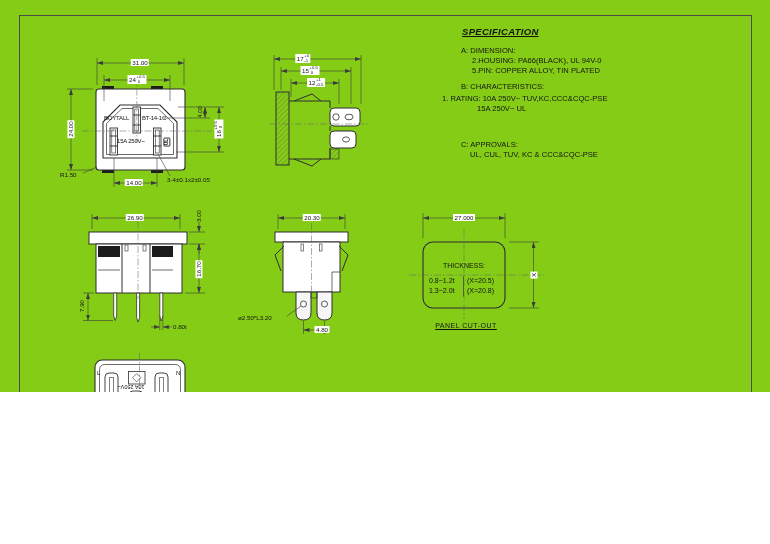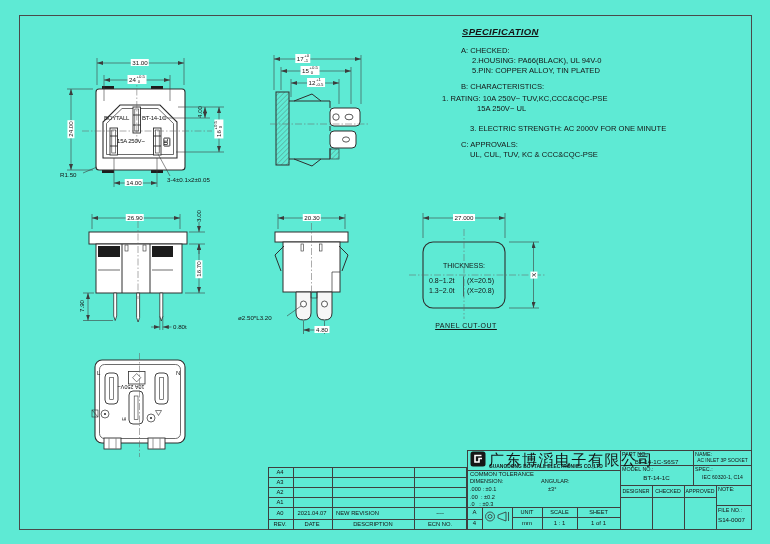--- a/index.html
+++ b/index.html
@@ -1,16 +1,16 @@
 <!DOCTYPE html>
 <html><head>
 <meta charset="utf-8">
 <style>
   html,body{margin:0;padding:0;background:#fff;}
-  .sheet{position:relative;width:770px;height:544px;background:#5eead4;overflow:hidden;
+  .sheet{position:relative;width:770px;height:392px;background:#84cc16;overflow:hidden;
          font-family:"Liberation Sans",sans-serif;}
   .frame{position:absolute;left:19px;top:15px;width:733px;height:515px;
          border:1.5px solid #4a4a4a;box-sizing:border-box;}
   svg.view{position:absolute;z-index:1;}
   .vl,.hl{position:absolute;background:#3f3f3f;z-index:2;}
   .vl{width:1px;} .hl{height:1px;}
   .box{position:absolute;border:1px solid #3f3f3f;box-sizing:border-box;z-index:2;background:transparent;}
   .lbl{position:absolute;font-family:"Liberation Sans",sans-serif;font-size:6.2px;color:#141414;
        white-space:pre;line-height:1.15;z-index:3;}
   .c{transform:translateX(-50%);}
@@ -315,27 +315,26 @@
       <line x1="139.5" y1="353" x2="139.5" y2="457"></line>
     </g>
   </svg>
 
   <span class="lbl s6" style="left:97px;top:370px">L</span>
   <span class="lbl s6" style="left:176px;top:370px">N</span>
   <span class="lbl vert" style="left:124px;top:419px;font-size:5.5px">E</span>
   <span class="lbl r180" style="left:131px;top:387px;font-size:5.5px">10A 250V~</span>
 
   <span class="lbl spec-title" style="left:462px;top:27px">SPECIFICATION</span>
-  <span class="lbl spec-line" style="left:461px;top:47px">A: CHECKED:</span>
+  <span class="lbl spec-line" style="left:461px;top:47px">A: DIMENSION:</span>
   <span class="lbl spec-line" style="left:472px;top:57px">2.HOUSING: PA66(BLACK), UL 94V-0</span>
   <span class="lbl spec-line" style="left:472px;top:67px">5.PIN: COPPER ALLOY, TIN PLATED</span>
   <span class="lbl spec-line" style="left:461px;top:83px">B: CHARACTERISTICS:</span>
   <span class="lbl spec-line" style="left:442px;top:95px">1. RATING: 10A 250V~ TUV,KC,CCC&amp;CQC-PSE</span>
   <span class="lbl spec-line" style="left:477px;top:105px">15A 250V~ UL</span>
-  <span class="lbl spec-line" style="left:470px;top:125px">3. ELECTRIC STRENGTH: AC 2000V FOR ONE MINUTE</span>
   <span class="lbl spec-line" style="left:461px;top:141px">C: APPROVALS:</span>
   <span class="lbl spec-line" style="left:470px;top:151px">UL, CUL, TUV, KC &amp; CCC&amp;CQC-PSE</span>
 
   <div class="box" style="left:268px;top:467px;width:199px;height:63px"></div>
   <div class="vl" style="left:293px;top:467px;height:63px"></div>
   <div class="vl" style="left:332px;top:467px;height:63px"></div>
   <div class="vl" style="left:414px;top:467px;height:63px"></div>
   <div class="hl" style="left:268px;top:477px;width:199px"></div>
   <div class="hl" style="left:268px;top:487px;width:199px"></div>
   <div class="hl" style="left:268px;top:497px;width:199px"></div>

